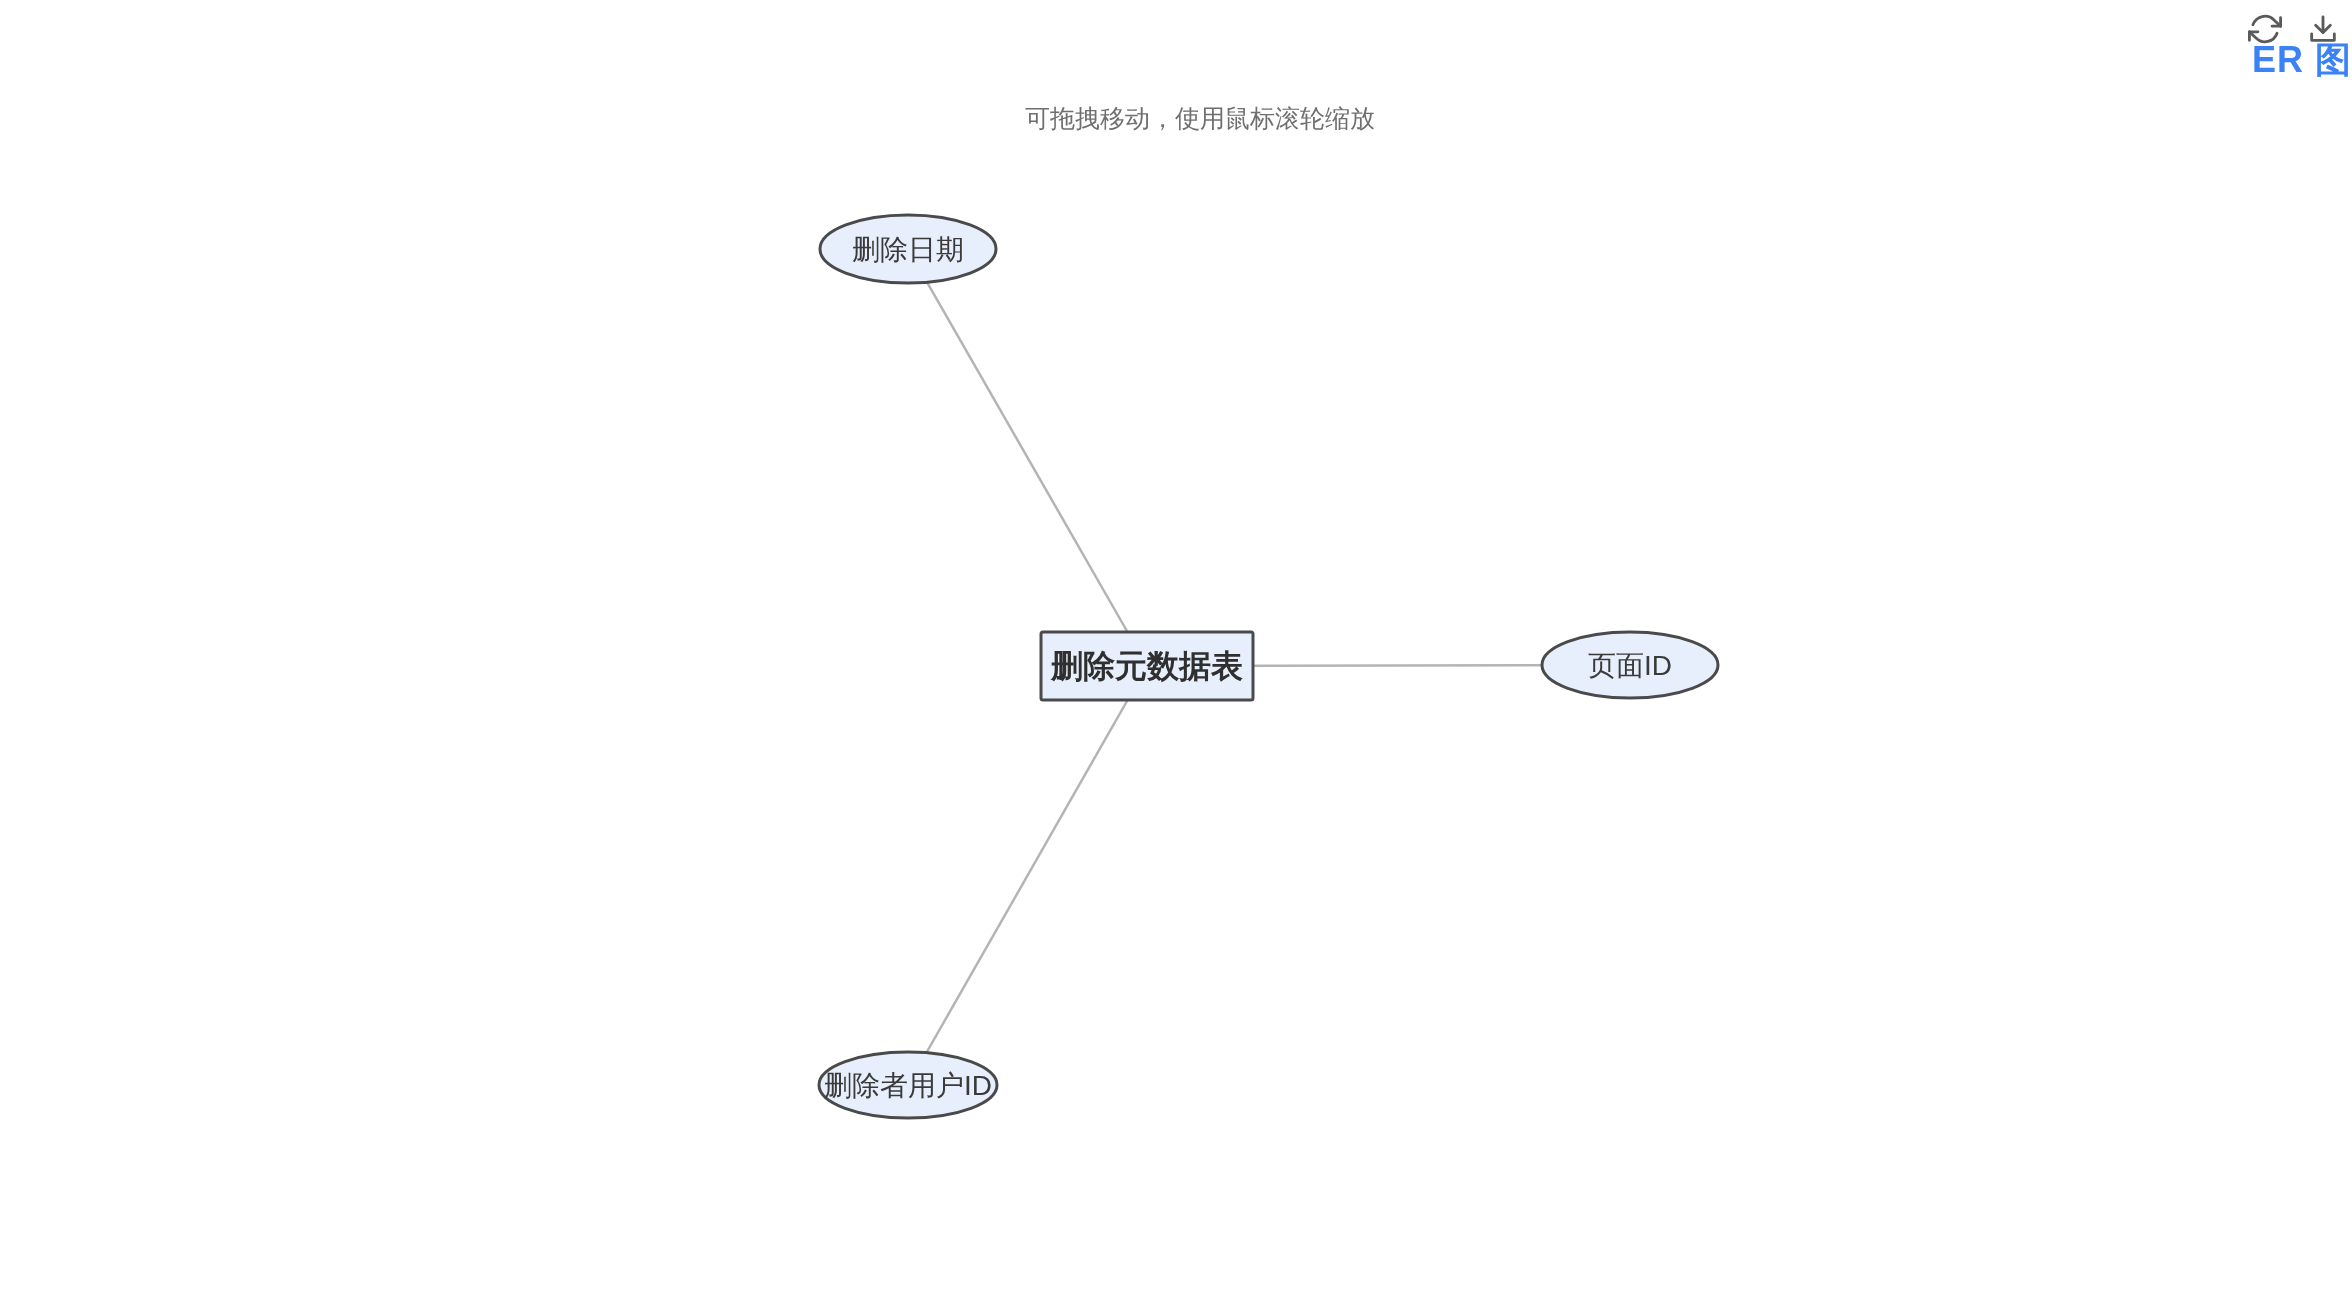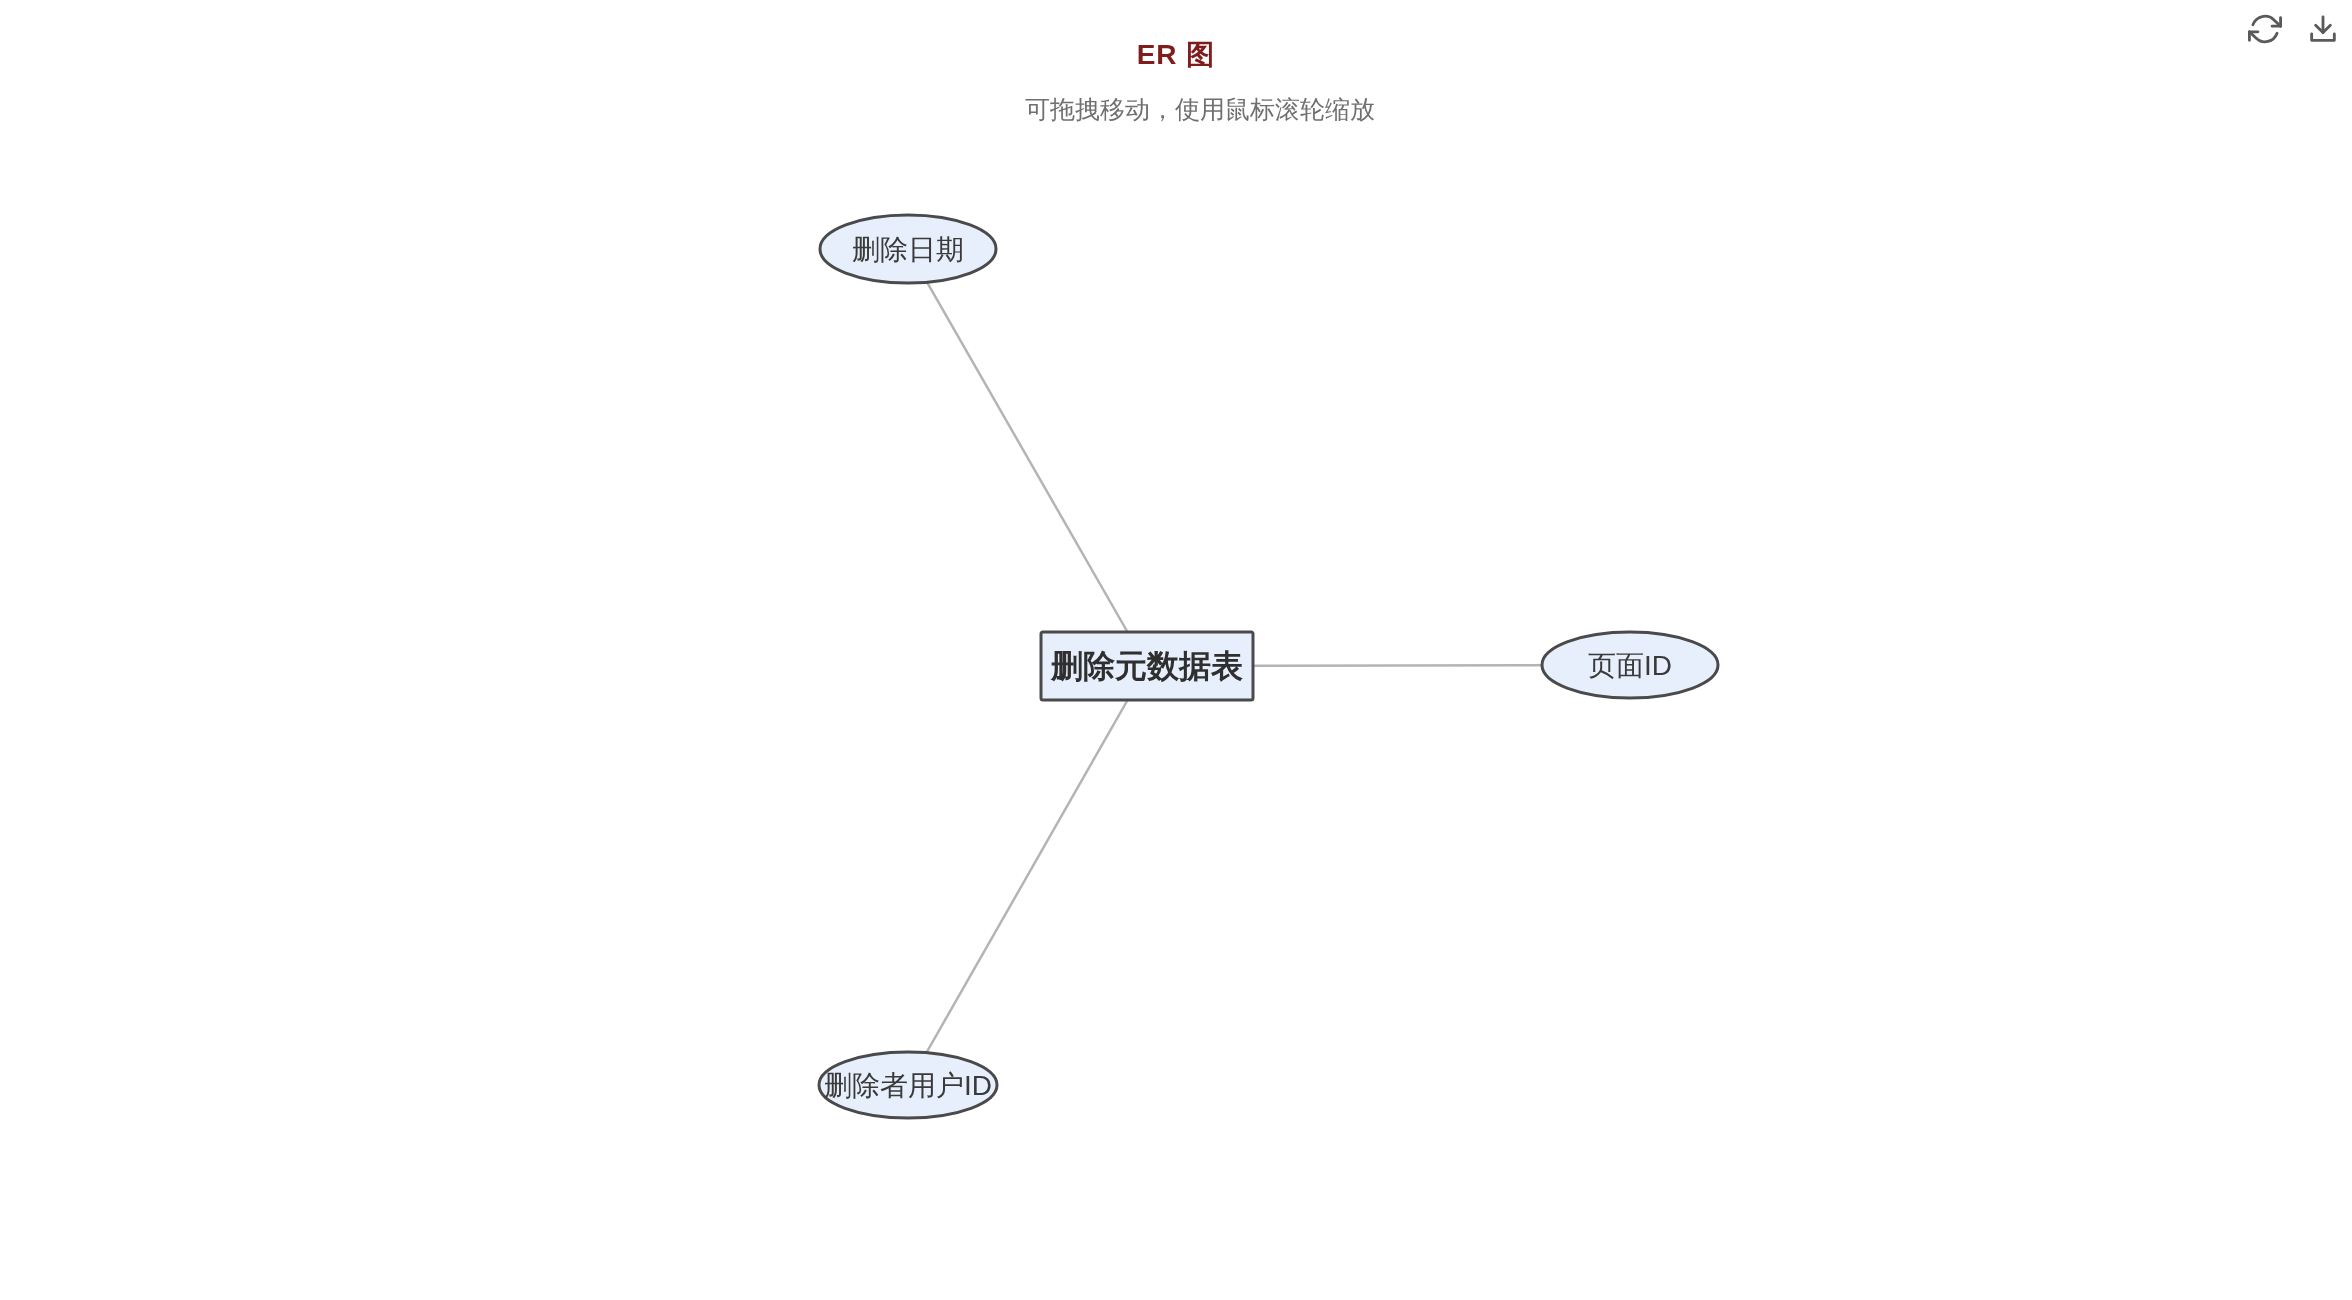--- a/index.html
+++ b/index.html
@@ -15,25 +15,26 @@
     background: #ffffff;
   }
   .header {
     position: absolute;
     top: 40px; left: 0;
     width: 100%;
     text-align: center;
     pointer-events: none;
   }
   .page-title {
-    font-size: 28px;
+    font-size: 36px;
     font-weight: 700;
-    color: #7f1d1d;
+    color: #3b82f6;
     letter-spacing: 1px;
     line-height: 1.1;
+    text-align: right;
   }
   .page-subtitle {
     margin-top: 22px;
     font-size: 25px;
     font-weight: 400;
     color: #6f6f6f;
     padding-left: 48px;
   }
   .toolbar {
     position: absolute;

